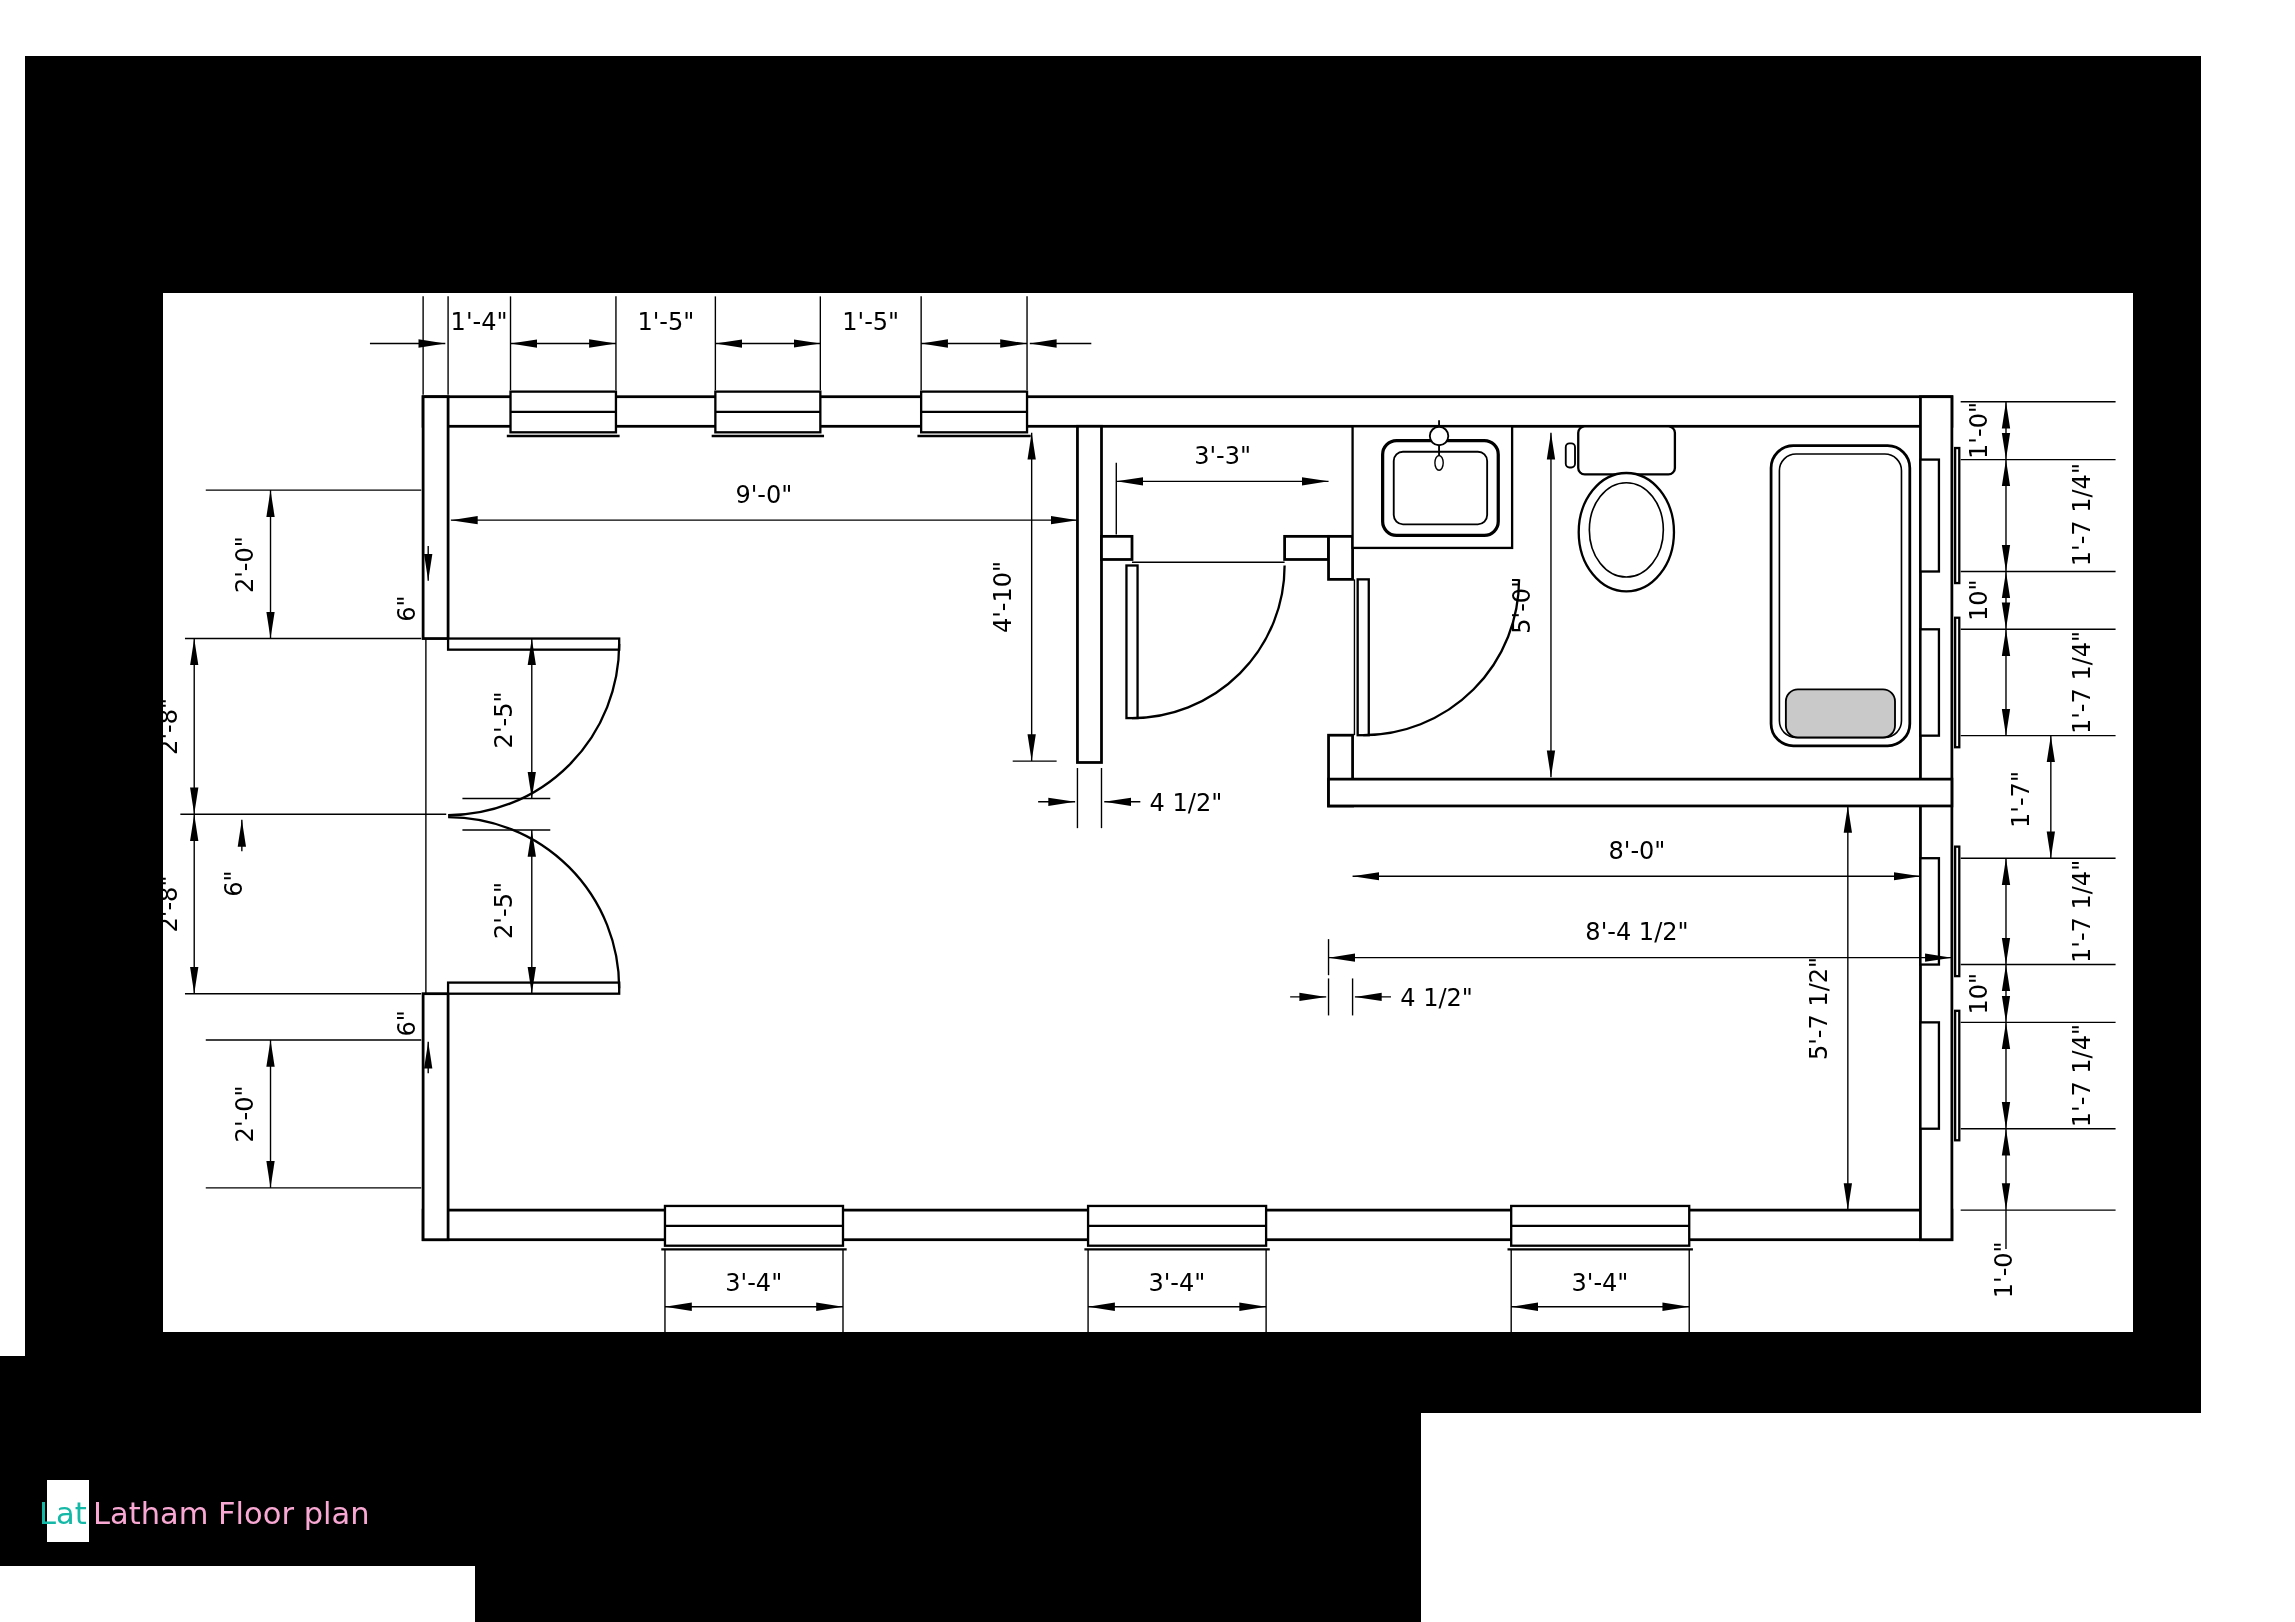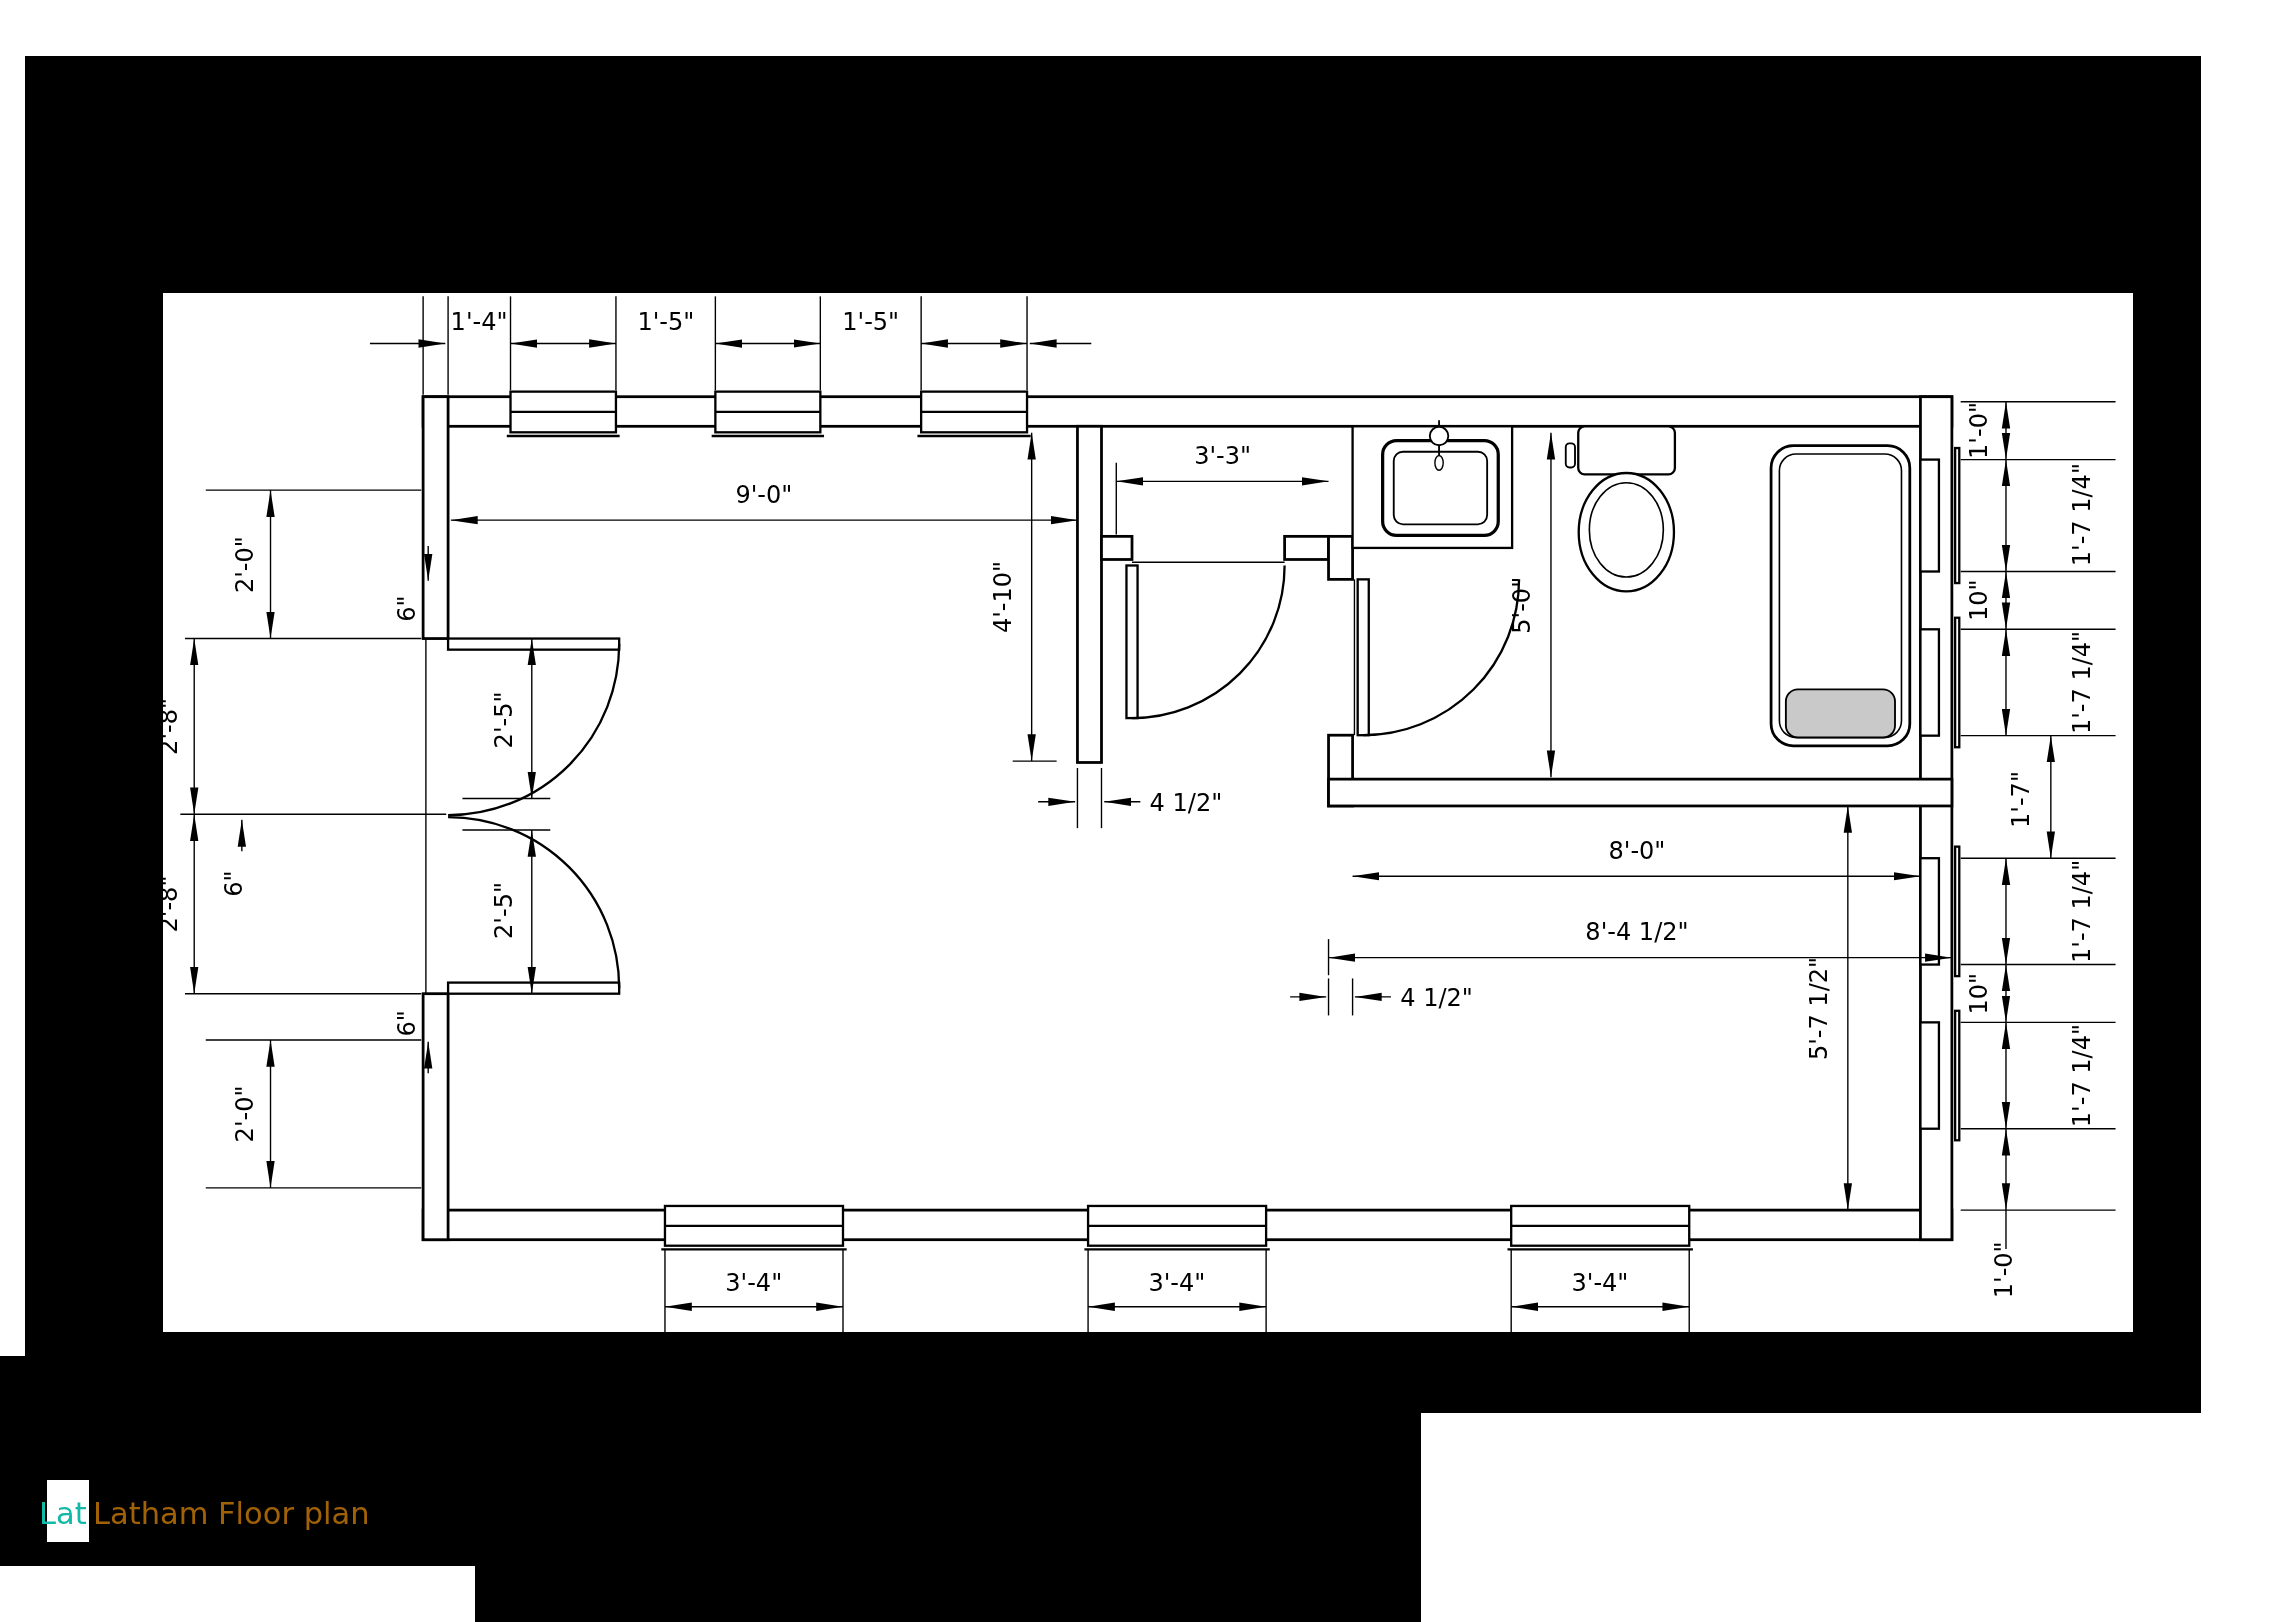--- a/index.html
+++ b/index.html
@@ -9,21 +9,21 @@
   #bg-top-strip{left:0;top:0;width:2295px;height:56px;}
   #bg-left-sliver{left:0;top:56px;width:25.4px;height:1300px;}
   #bg-right-column{left:2201px;top:56px;width:95px;height:1567px;}
   #bg-canvas{left:163px;top:293px;width:1970px;height:1039px;}
   #bg-bottom-left{left:0;top:1566px;width:475px;height:57px;}
   #bg-bottom-right{left:1421px;top:1413px;width:874px;height:209px;}
   #plan-svg{position:absolute;left:0;top:0;width:2295px;height:1623px;}
   #title-tab{position:absolute;left:47px;top:1480px;width:42px;height:62px;background:#fff;}
   .title-text{position:absolute;top:1499px;font-size:30.5px;line-height:1;white-space:nowrap;}
   #title-tab-label{left:39px;color:#14b8a6;}
-  #title-label{left:93px;color:#a16207;}
+  #title-label{left:93px;color:#f9a8d4;}
   text{font-family:"DejaVu Sans",sans-serif;font-size:52px;fill:#000;}
   .wall{fill:#fff;stroke:#000;stroke-width:6;}
   .win{fill:#fff;stroke:#000;stroke-width:5;}
   .fix{fill:#fff;stroke:#000;stroke-width:5;}
   .dim{stroke:#000;stroke-width:3;fill:none;}
   .door{fill:#fff;stroke:#000;stroke-width:5;}
   .arc{fill:none;stroke:#000;stroke-width:5;}
 </style>
 </head>
 <body>

